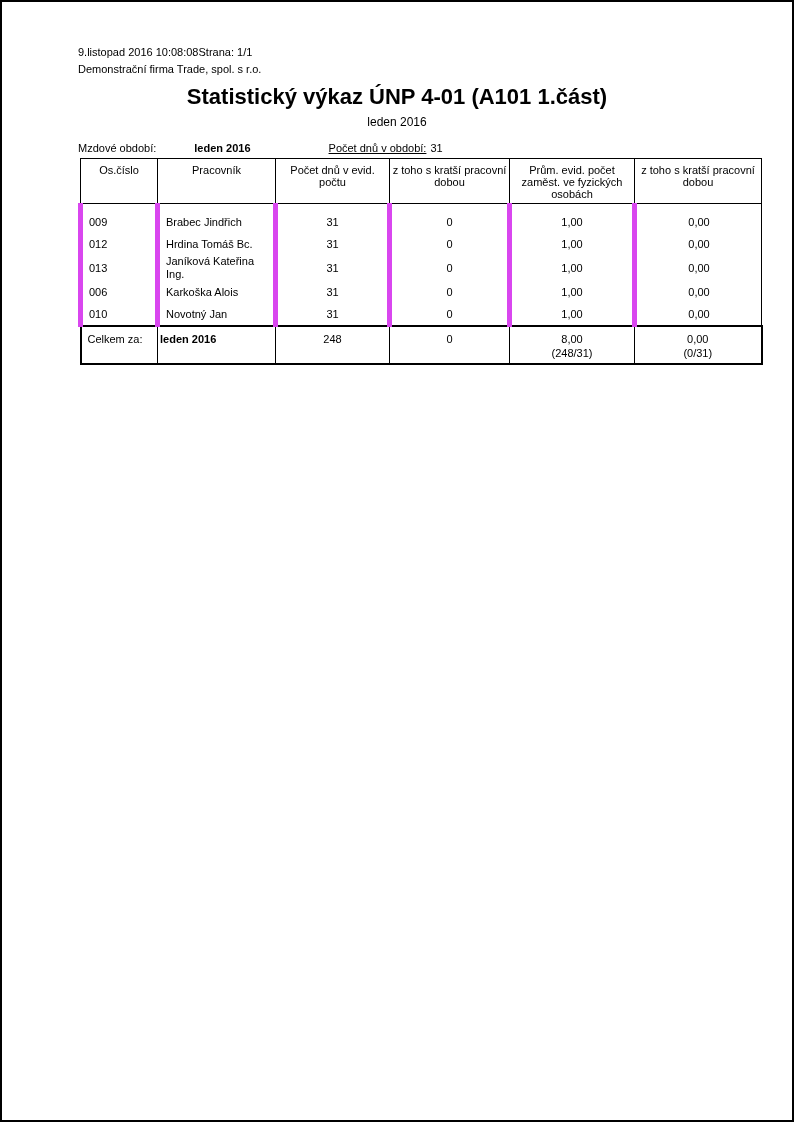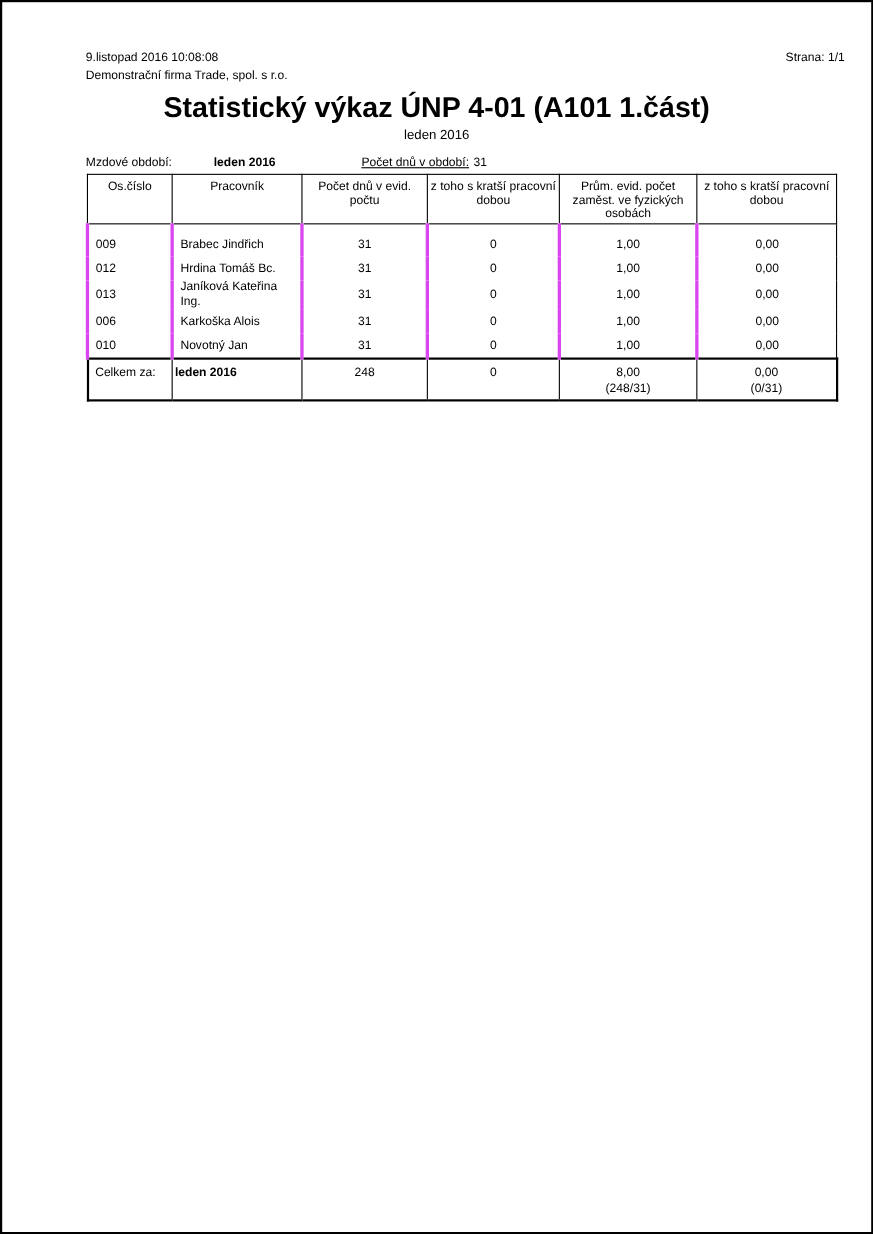--- a/index.html
+++ b/index.html
@@ -11,27 +11,26 @@
     border: 2px solid #000;
     background: #fff;
     color: #000;
     font-family: "Liberation Sans", "DejaVu Sans", sans-serif;
     font-size: 11px;
     overflow: hidden;
   }
   .topline {
     margin: 43px 24px 0 76px;
     display: flex;
-    justify-content: space-between;
     line-height: 14px;
   }
   .company { margin: 3px 36px 0 76px; line-height: 14px; }
   .title {
     text-align: center;
-    font-size: 26px;
+    font-size: 22px;
     font-weight: bold;
     margin: 8px 0 0 0;
     line-height: 26px;
   }
   .subtitle { text-align: center; font-size: 12px; margin-top: 5px; line-height: 15px; }
   .period-line { margin: 11px 0 3px 76px; line-height: 14px; }
   .period-value { font-weight: bold; margin-left: 38px; }
   .days-label { margin-left: 78px; text-decoration: underline; }
   .days-value { margin-left: 4px; }
 
@@ -52,21 +51,21 @@
   thead th {
     border: 1px solid #000;
     font-weight: normal;
     text-align: center;
     vertical-align: top;
     padding: 5px 2px 3px 2px;
     line-height: 12px;
     height: 36px;
   }
   tbody td {
-    border-left: 3px solid #d946ef;
+    border-left: 5px solid #d946ef;
     border-right: 1px solid #000;
     height: 22px;
     vertical-align: middle;
     padding: 0 6px;
     line-height: 13px;
   }
   tbody tr:first-child td { padding-top: 7px; }
   tbody td.col-center { text-align: center; padding: 0 2px; }
   tbody tr:first-child td.col-center { padding-top: 7px; }
   tbody td.col-left { text-align: left; }

